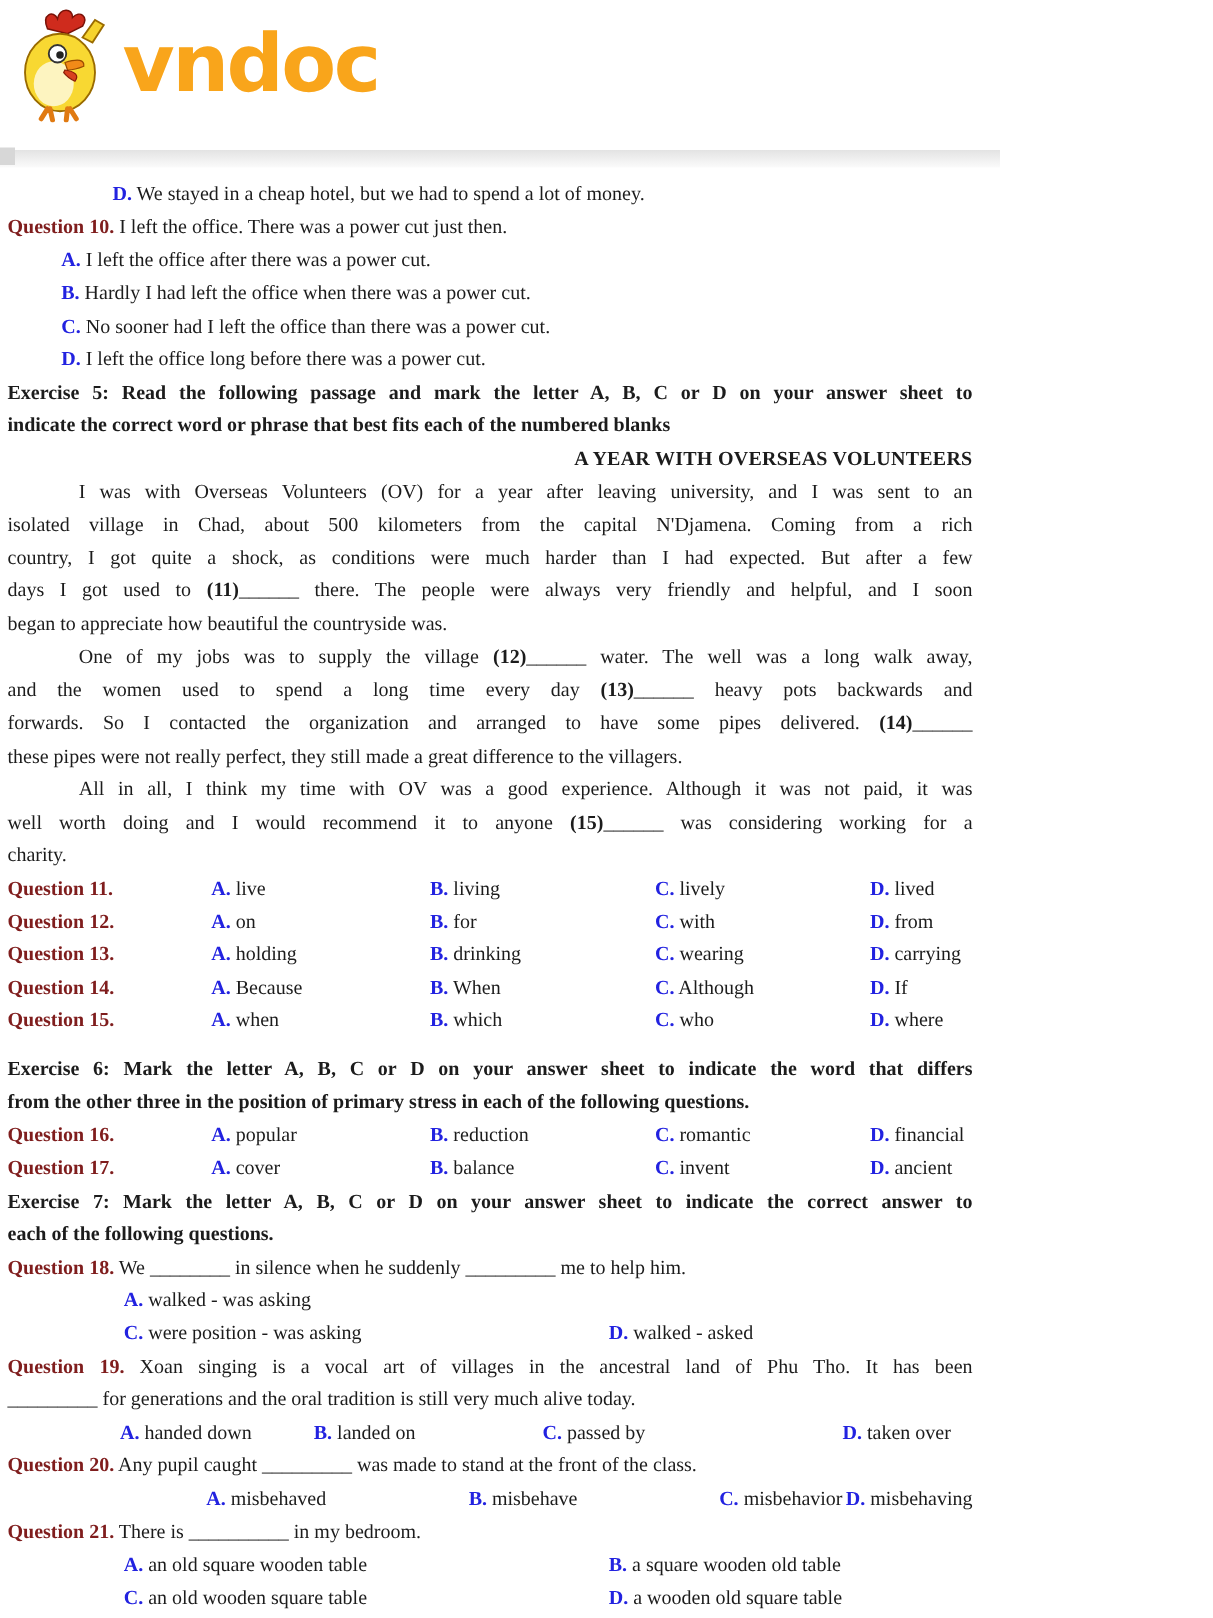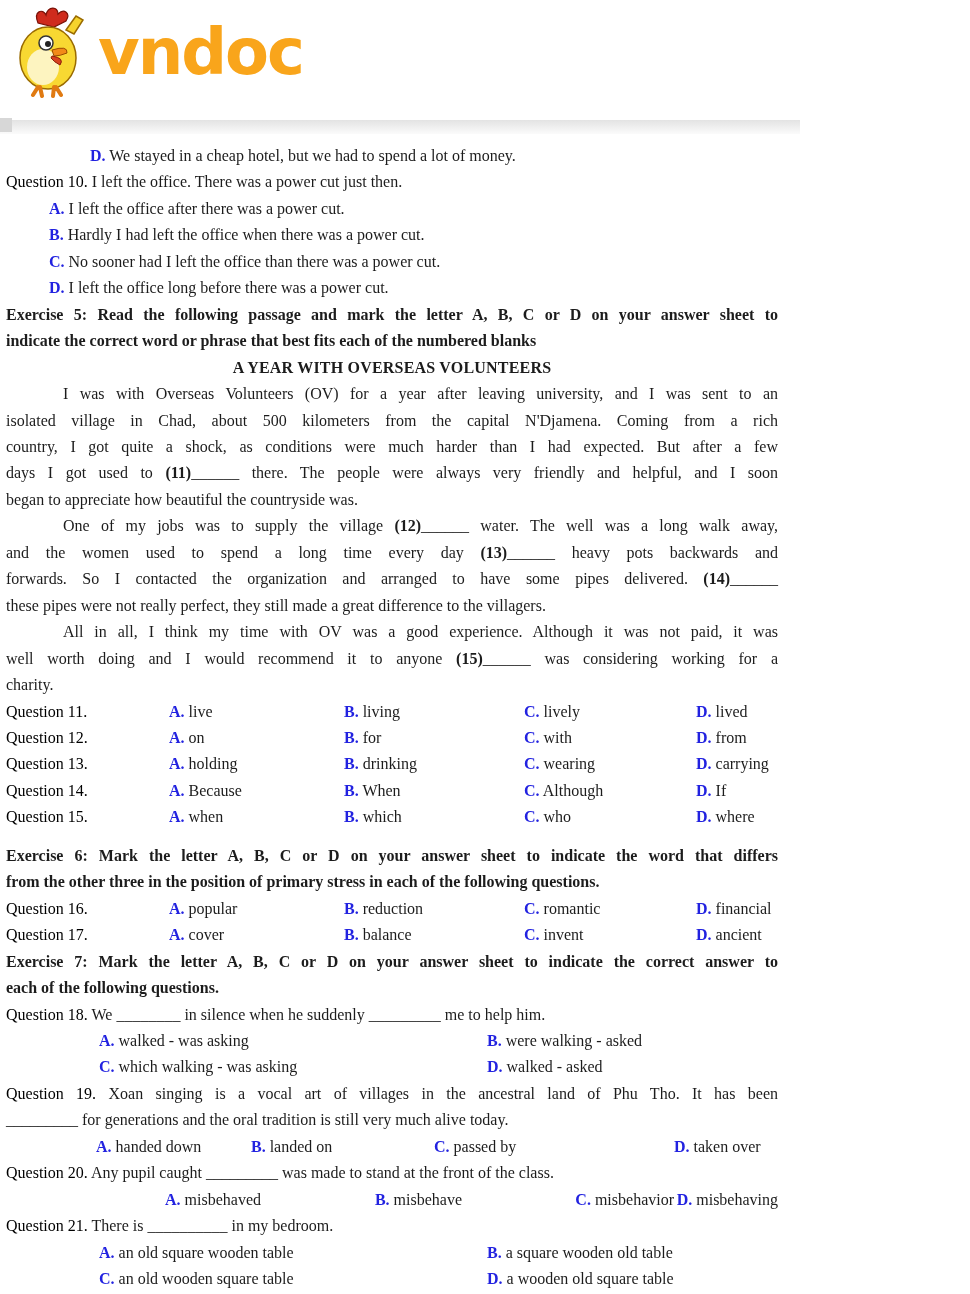--- a/index.html
+++ b/index.html
@@ -7,28 +7,28 @@
         font-family:"Liberation Serif",serif;color:#1c1c1c;}
   .logo{position:absolute;top:6px;left:10px;display:flex;align-items:flex-start;}
   .wordmark{font-family:"DejaVu Sans",sans-serif;font-weight:bold;color:#F9A51B;
             font-size:64px;line-height:1;letter-spacing:-2px;margin-left:4px;margin-top:14px;}
   .divider{position:absolute;left:0;right:0;top:120px;height:14px;
            background:linear-gradient(#e3e3e3,#fbfbfb);}
   .divider-chip{position:absolute;left:0;top:118px;width:12px;height:14px;background:#d7d7d7;}
   .content{position:absolute;left:6px;right:22px;top:143px;font-size:16px;line-height:26.45px;}
   .ln{min-height:26.45px;}
   .just{text-align:justify;text-align-last:justify;}
-  .center{text-align:center;}
+  .center{text-align:right;}
   .title{font-weight:bold;letter-spacing:.2px;}
   .exh{font-weight:bold;}
   .ind-para{text-indent:57px;}
   .ind-opt{padding-left:43px;}
   .ind-deep{padding-left:84px;}
   .gap-ex6{margin-top:12px;}
-  .sq{color:#000000;font-weight:normal;}
+  .sq{color:#7f1d1d;font-weight:bold;}
   .so{color:#2222e0;font-weight:bold;}
   .sb{font-weight:bold;}
   .si{}
   .row5,.row4a,.row4b,.row2{display:grid;}
   .row5{grid-template-columns:163px 175px 180px 172px auto;}
   .row4a{padding-left:90px;grid-template-columns:155px 183px 240px auto;}
   .row4b{padding-left:88px;grid-template-columns:167px 201px 212px auto;text-align:right;}
   .row2{padding-left:93px;grid-template-columns:388px auto;}
   .cell{white-space:nowrap;}
 </style>
@@ -126,24 +126,23 @@
         <div class="cell"><span class="so">A.</span><span class="st"> cover</span></div>
         <div class="cell"><span class="so">B.</span><span class="st"> balance</span></div>
         <div class="cell"><span class="so">C.</span><span class="st"> invent</span></div>
         <div class="cell"><span class="so">D.</span><span class="st"> ancient</span></div>
       </div>
       <div class="ln exh just"><span class="st">Exercise 7: Mark the letter A, B, C or D on your answer sheet to indicate the correct answer to</span></div>
       <div class="ln exh"><span class="st">each of the following questions.</span></div>
       <div class="ln "><span class="sq">Question 18.</span><span class="st"> We ________ in silence when he suddenly _________ me to help him.</span></div>
       <div class="ln  row2">
         <div class="cell"><span class="so">A.</span><span class="st"> walked - was asking</span></div>
-        <div class="cell"><span class="so">B.</span><span class="st"> were walking - asked</span></div>
       </div>
       <div class="ln  row2">
-        <div class="cell"><span class="so">C.</span><span class="st"> which walking - was asking</span></div>
+        <div class="cell"><span class="so">C.</span><span class="st"> were position - was asking</span></div>
         <div class="cell"><span class="so">D.</span><span class="st"> walked - asked</span></div>
       </div>
       <div class="ln just"><span class="sq">Question 19.</span><span class="st"> </span><span class="si">Xoan</span><span class="st"> singing is a vocal art of villages in the ancestral land of Phu Tho. It has been</span></div>
       <div class="ln "><span class="st">_________ for generations and the oral tradition is still very much alive today.</span></div>
       <div class="ln  row4a">
         <div class="cell"><span class="so">A.</span><span class="st"> handed down</span></div>
         <div class="cell"><span class="so">B.</span><span class="st"> landed on</span></div>
         <div class="cell"><span class="so">C.</span><span class="st"> passed by</span></div>
         <div class="cell"><span class="so">D.</span><span class="st"> taken over</span></div>
       </div>

